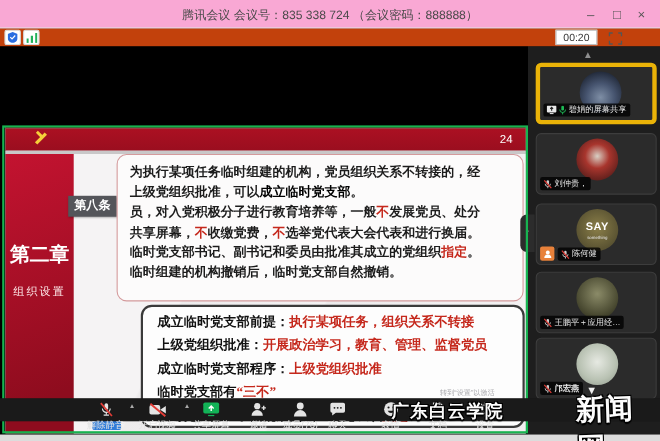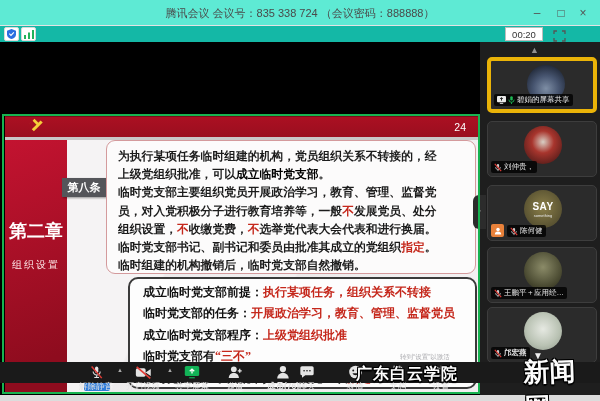--- a/index.html
+++ b/index.html
@@ -1,25 +1,25 @@
 <!DOCTYPE html>
 <html><head>
 <meta charset="utf-8">
 <style>
   * { margin:0; padding:0; box-sizing:border-box; }
   html,body { width:600px; height:401px; overflow:hidden; }
   body { position:relative; background:#000; font-family:"Liberation Sans","DejaVu Sans",sans-serif; }
 
   
-  .titlebar { position:absolute; left:0; top:0; width:600px; height:26px; background:#5eead4; border-bottom:1px solid #e3e3e3; z-index:30; }
+  .titlebar { position:absolute; left:0; top:0; width:600px; height:26px; background:#f9a8d4; border-bottom:1px solid #e3e3e3; z-index:30; }
   .titlebar .title { position:absolute; left:0; right:0; top:6px; text-align:center; font-size:11px; color:#4a4a4a; }
   .winctl { position:absolute; top:3px; width:22px; height:20px; text-align:center; line-height:20px; font-size:12px; color:#555; cursor:default; }
   .winctl.min { right:52px; } .winctl.max { right:28px; } .winctl.close { right:6px; }
 
-  .substrip { position:absolute; left:0; top:26px; width:600px; height:16px; background:#14b8a6; z-index:30; }
+  .substrip { position:absolute; left:0; top:26px; width:600px; height:16px; background:#c2410c; z-index:30; }
   .chipicon { position:absolute; top:1px; width:15px; height:14px; background:#fff; border:1px solid #d8d8d8; border-radius:2px; display:flex; align-items:center; justify-content:center; }
   .chipicon.shield { left:4px; } .chipicon.signal { left:21px; }
   .timerbox { position:absolute; left:505px; top:1px; width:38px; height:14px; background:#fff; border:1px solid #bdbdbd; font-size:9.5px; color:#333; text-align:center; line-height:13px; }
   .fsicon { position:absolute; left:553px; top:2px; width:13px; height:12px; }
 
   
   .share-area { position:absolute; left:0; top:42px; width:480px; height:353px; background:#000; }
   .green-frame { position:absolute; left:2px; top:72px; width:478px; height:280px; border:2px solid #17b350; z-index:12; pointer-events:none; }
 
   .slide { position:absolute; left:5px; top:73px; width:473px; height:279px; background:#f2f0f1; z-index:5; }
@@ -131,30 +131,29 @@
     <div class="slide-body-texture"></div>
 
     <div class="redcol"></div>
     <div class="chap-title">第二章</div>
     <div class="chap-sub">组织设置</div>
     <div class="article-tag">第八条</div>
 
     <div class="main-box">
       <div class="mline"><span>为执行某项任务临时组建的机构，党员组织关系不转接的，经</span></div>
       <div class="mline"><span>上级党组织批准，可以</span><span class="seg-strong">成立临时党支部</span><span>。</span></div>
-      <div class="mline"><span>临时党支部主要组织党员开展政治学习，教育、管理、监督党</span></div>
       <div class="mline"><span>员，对入党积极分子进行教育培养等，一般</span><span class="seg-red">不</span><span>发展党员、处分</span></div>
-      <div class="mline"><span>组织设置，</span><span class="seg-red">不</span><span>收缴党费，</span><span class="seg-red">不</span><span>选举党代表大会代表和进行换届。</span></div>
+      <div class="mline"><span>共享屏幕，</span><span class="seg-red">不</span><span>收缴党费，</span><span class="seg-red">不</span><span>选举党代表大会代表和进行换届。</span></div>
       <div class="mline"><span>临时党支部书记、副书记和委员由批准其成立的党组织</span><span class="seg-red">指定</span><span>。</span></div>
       <div class="mline"><span>临时组建的机构撤销后，临时党支部自然撤销。</span></div>
     </div>
 
     <div class="summary-box">
       <div class="sline"><span>成立临时党支部前提：</span><span class="seg-red">执行某项任务，组织关系不转接</span></div>
-      <div class="sline"><span>临时党支部的任务：</span><span class="seg-red">开展政治学习，教育、管理、监督党员</span></div>
+      <div class="sline"><span>上级党组织批准：</span><span class="seg-red">开展政治学习，教育、管理、监督党员</span></div>
       <div class="sline"><span>成立临时党支部程序：</span><span class="seg-red">上级党组织批准</span></div>
       <div class="sline"><span>临时党支部有</span><span class="seg-red">“三不”</span></div>
       <div class="sline"><span>临时党支部班子由批准其成立的党组织</span><span class="seg-red">指定</span></div>
     </div>
 
     <div class="winmark">
       <div class="l2">转到“设置”以激活 Windows。</div>
     </div>
     <div class="wps-chip"></div>
   </div>
@@ -289,21 +288,21 @@
       <svg width="15" height="14" viewBox="0 0 19 17">
           <circle cx="8" cy="5" r="3.6" fill="#e4e4e4"></circle>
           <path d="M1.5 16 a6.5 6.5 0 0 1 13 0 Z" fill="#e4e4e4"></path>
           <line x1="15.5" y1="4.5" x2="15.5" y2="9.5" stroke="#e4e4e4" stroke-width="1.6"></line>
           <line x1="13" y1="7" x2="18" y2="7" stroke="#e4e4e4" stroke-width="1.6"></line>
         </svg>
     </div>
     <div class="lb">邀请</div>
   </div>
 
-  <div class="titem" style="left:283px;font-weight:bold;">
+  <div class="titem" style="left:273px;">
     <div class="ic">
       <svg width="14" height="14" viewBox="0 0 16 17">
           <circle cx="8" cy="5" r="3.8" fill="#e4e4e4"></circle>
           <path d="M1 16.5 a7 7 0 0 1 14 0 Z" fill="#e4e4e4"></path>
         </svg>
     </div>
     <div class="lb">成员(76)</div>
   </div>
 
   <div class="titem" style="left:307px;">

